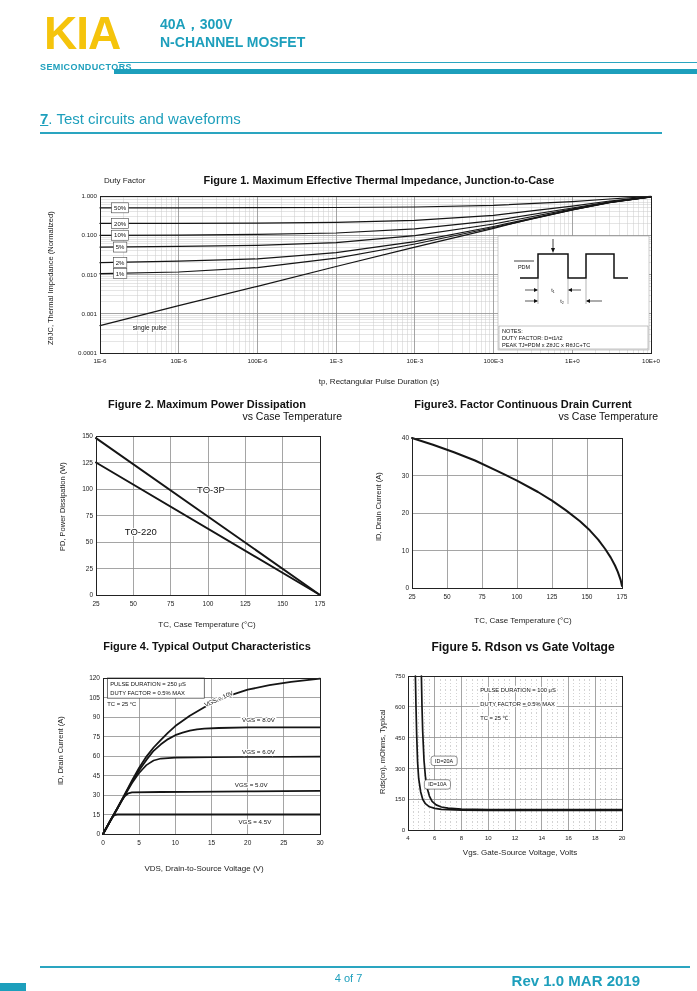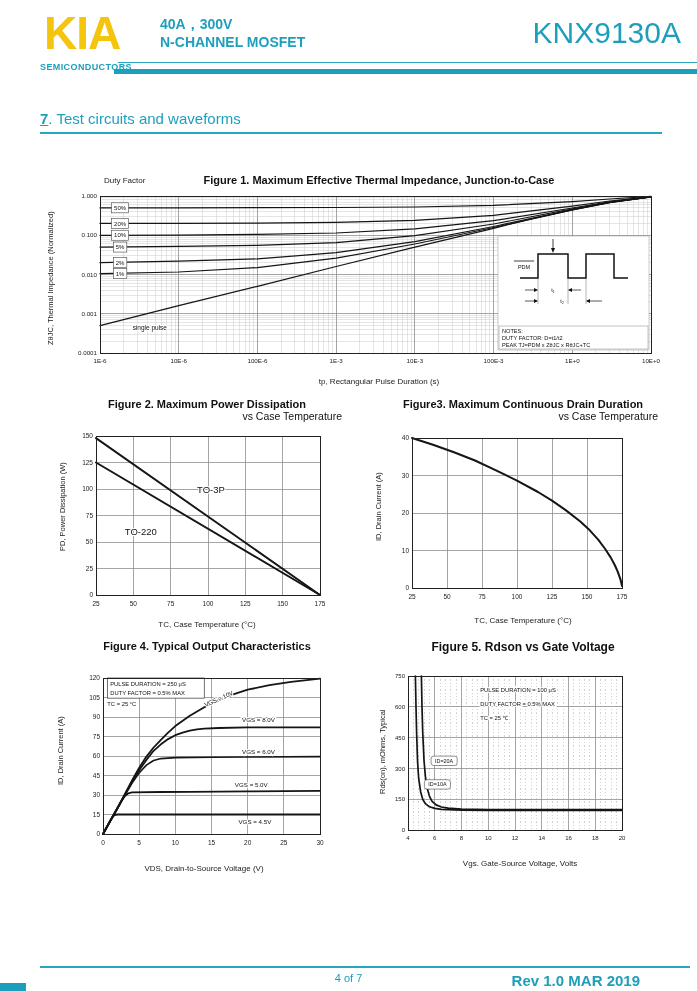--- a/index.html
+++ b/index.html
@@ -42,40 +42,39 @@
   #fig3 svg{left:22px;top:32px;}
   #fig3 .xlabel{top:218px;left:30px;}
   #fig3 .vlabel{left:16px;top:44px;height:130px;}
   #fig4{left:42px;top:640px;width:300px;height:252px;}
   #fig4 svg{left:22px;top:28px;}
   #fig4 .xlabel{top:224px;}
   #fig4 .vlabel{left:14px;top:46px;height:130px;}
   #fig5{left:358px;top:640px;width:300px;height:252px;}
   #fig5 .fig-title{font-size:12px;}
   #fig5 svg{left:22px;top:28px;}
-  #fig5 .xlabel{top:219px;}
+  #fig5 .xlabel{top:208px;}
   #fig5 .vlabel{left:20px;top:42px;height:140px;}
   svg text{font-family:"Liberation Sans",sans-serif;}
   
   .footer-rule{position:absolute;left:40px;top:966px;width:650px;height:2px;background:#2aa5c0;}
   .page-num{position:absolute;left:0;right:0;top:972px;text-align:center;
             font-size:11px;font-weight:normal;color:#1d9fbc;}
   .rev{position:absolute;right:57px;top:972px;font-size:15px;font-weight:bold;color:#1d9fbc;}
   .corner-tab{position:absolute;left:0;top:983px;width:26px;height:8px;background:#1d9fbc;}
 </style>
 </head>
 <body>
 
 <div class="page">
 
   <div class="logo">KIA</div>
   <div class="logo-sub">SEMICONDUCTORS</div>
   <div class="rating">40A，300V</div>
   <div class="devtype">N-CHANNEL MOSFET</div>
-  <div class="partno">KNX9130A</div>
   <div class="rule-thin"></div>
   <div class="rule-thick"></div>
 
   <div class="sec-title"><span class="sec-num">7</span><span>. Test circuits and waveforms</span></div>
   <div class="sec-underline"></div>
 
   <section class="fig" id="fig1">
     <div class="fig-title">Figure 1. Maximum Effective Thermal Impedance, Junction-to-Case</div>
     <div class="corner">Duty Factor</div>
     <div class="vlabel">ZθJC, Thermal Impedance (Normalized)</div>
@@ -296,21 +295,21 @@
         <text x="29" y="114.275" text-anchor="end" font-size="6.5" fill="#222222">50</text>
         <text x="29" y="87.775" text-anchor="end" font-size="6.5" fill="#222222">75</text>
         <text x="29" y="61.275" text-anchor="end" font-size="6.5" fill="#222222">100</text>
         <text x="29" y="34.775" text-anchor="end" font-size="6.5" fill="#222222">125</text>
         <text x="29" y="8.275" text-anchor="end" font-size="6.5" fill="#222222">150</text>
       </svg>
     <div class="xlabel">TC, Case Temperature (°C)</div>
   </section>
 
   <section class="fig" id="fig3">
-    <div class="fig-title">Figure3.  Maximum Continuous Drain Duration</div>
+    <div class="fig-title">Figure3.  Factor Continuous Drain Current</div>
     <div class="fig-subtitle">vs Case Temperature</div>
     <div class="vlabel">ID, Drain Current (A)</div>
     <svg width="266" height="178" viewBox="0 0 266 178">
         <g shape-rendering="crispEdges">
           <line x1="67" y1="8" x2="67" y2="158" stroke="#8f8f8f" stroke-width="0.8"></line>
           <line x1="102" y1="8" x2="102" y2="158" stroke="#8f8f8f" stroke-width="0.8"></line>
           <line x1="137" y1="8" x2="137" y2="158" stroke="#8f8f8f" stroke-width="0.8"></line>
           <line x1="172" y1="8" x2="172" y2="158" stroke="#8f8f8f" stroke-width="0.8"></line>
           <line x1="207" y1="8" x2="207" y2="158" stroke="#8f8f8f" stroke-width="0.8"></line>
           <line x1="32" y1="120.5" x2="242" y2="120.5" stroke="#8f8f8f" stroke-width="0.8"></line>

